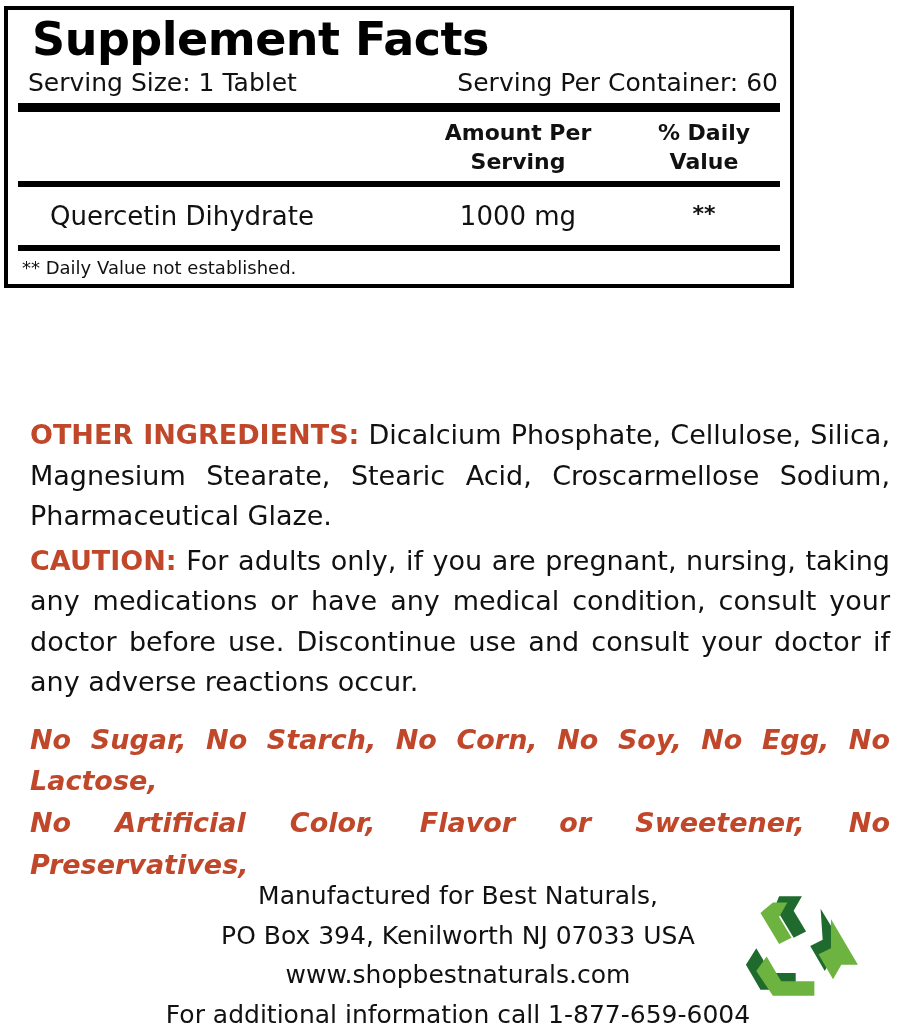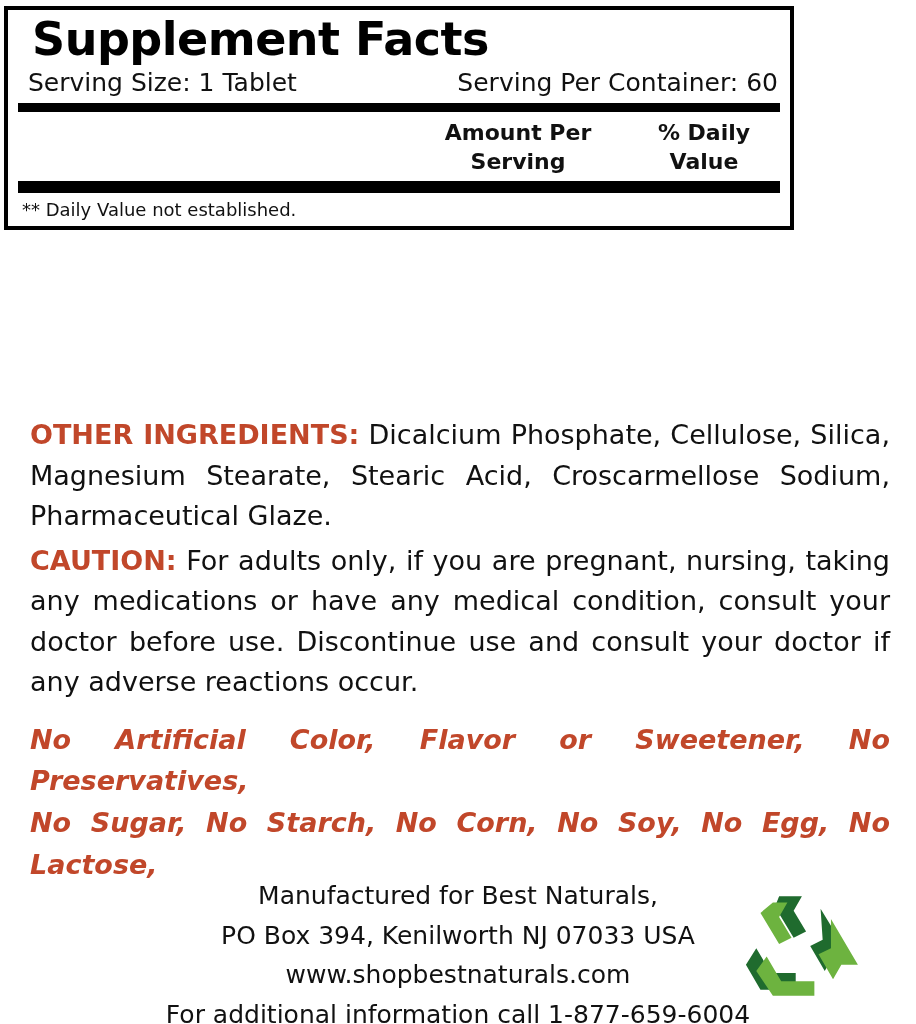--- a/index.html
+++ b/index.html
@@ -179,41 +179,46 @@
         <div>Serving</div>
       </div>
       <div class="head-dv">
         <div>% Daily</div>
         <div>Value</div>
       </div>
     </div>
 
     <div class="rule-med"></div>
 
+    <div class="data-row">
+      <div class="nutrient-name">Quercetin Dihydrate</div>
+      <div class="nutrient-amount">1000 mg</div>
+      <div class="nutrient-dv">**</div>
+    </div>
 
     <div class="rule-med"></div>
 
     <div class="footnote">** Daily Value not established.</div>
   </div>
 
   <div class="body-text">
 
     <p class="para">
       <span class="label-head">OTHER  INGREDIENTS:</span>
       <span>Dicalcium Phosphate, Cellulose, Silica, Magnesium Stearate, Stearic Acid, Croscarmellose Sodium, Pharmaceutical Glaze.</span>
     </p>
 
     <p class="para">
       <span class="label-head">CAUTION:</span>
       <span>For adults only, if you are pregnant, nursing, taking any medications or have any medical condition, consult your doctor before use. Discontinue use and consult your doctor if any adverse reactions occur.</span>
     </p>
 
     <div class="claims">
+      <div>No Sugar, No Starch, No Corn, No Soy, No Egg, No Lactose,</div>
       <div>No Artificial Color, Flavor or Sweetener, No Preservatives,</div>
-      <div>No Sugar, No Starch, No Corn, No Soy, No Egg, No Lactose,</div>
     </div>
   </div>
 
   <div class="footer">
     <div>Manufactured for Best Naturals,</div>
     <div>PO Box 394, Kenilworth NJ 07033 USA</div>
     <div>www.shopbestnaturals.com</div>
     <div>For additional information call 1-877-659-6004</div>
   </div>
 

